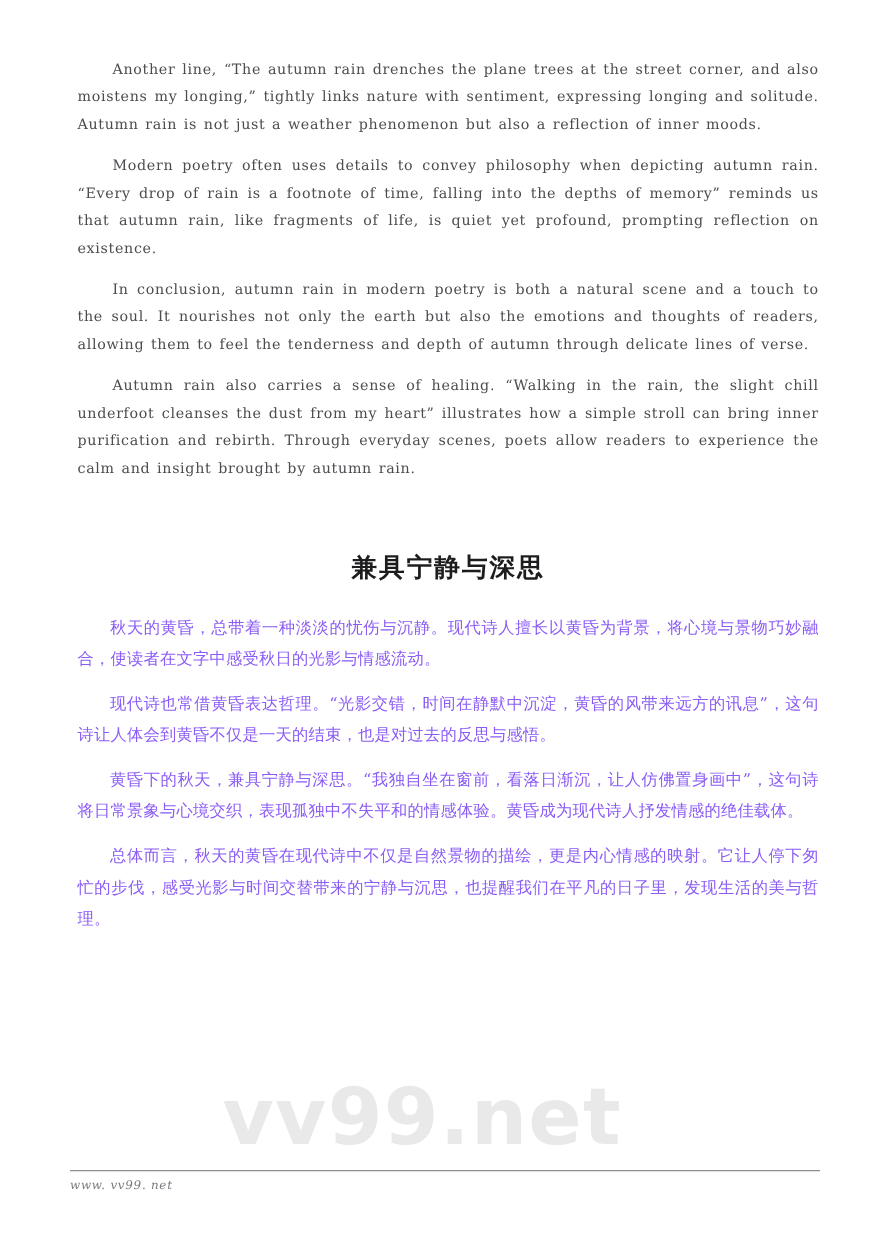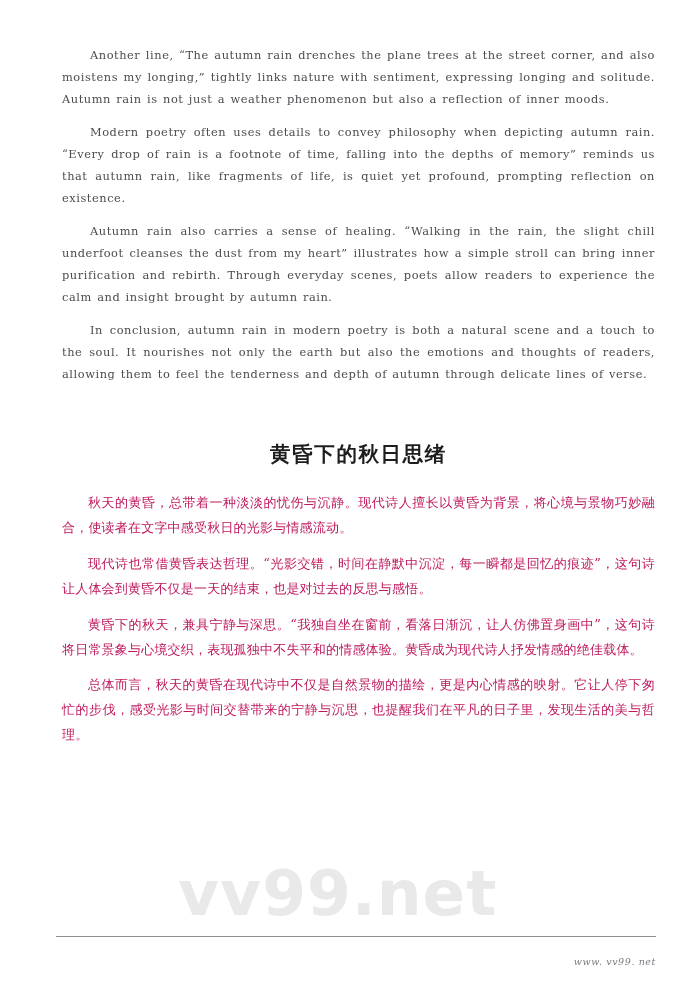--- a/index.html
+++ b/index.html
@@ -71,27 +71,27 @@
     letter-spacing: 1.6px;
     margin: 0 0 22px 0;
     line-height: 1.3;
   }
 
   
   .cn-para {
     font-family: "DejaVu Serif", "Liberation Serif", serif;
     font-size: 13px;
     line-height: 25px;
-    color: #be185d;
+    color: #8b5cf6;
     text-align: justify;
     margin: 0 0 11px 0;
     text-indent: 26px;
     letter-spacing: 0.2px;
   }
-  .cn-para:last-child { margin-bottom: 0; font-family: Liberation Mono, monospace; }
+  .cn-para:last-child { margin-bottom: 0; }
 
   
   .footer {
     position: absolute;
     left: 56px;
     top: 936px;
     width: 600px;
     z-index: 3;
   }
   .footer-rule {
@@ -99,48 +99,47 @@
     height: 1px;
     background: #8d8d92;
     margin: 0;
     border: 0;
   }
   .footer-url {
     font-family: "DejaVu Serif", "Liberation Serif", serif;
     font-style: italic;
     font-size: 9.5px;
     color: #7a7a80;
-    text-align: right;
-    margin-top: 19px;
+    margin-top: 6px;
     letter-spacing: 0.6px;
   }
 </style>
 </head>
 <body>
 
 <div class="page">
 
   <div class="watermark">vv99.net</div>
 
   <div class="content">
 
     <div>
       <p class="en-para">Another line, “The autumn rain drenches the plane trees at the street corner, and also moistens my longing,” tightly links nature with sentiment, expressing longing and solitude. Autumn rain is not just a weather phenomenon but also a reflection of inner moods.</p>
       <p class="en-para">Modern poetry often uses details to convey philosophy when depicting autumn rain. “Every drop of rain is a footnote of time, falling into the depths of memory” reminds us that autumn rain, like fragments of life, is quiet yet profound, prompting reflection on existence.</p>
+      <p class="en-para">In conclusion, autumn rain in modern poetry is both a natural scene and a touch to the soul. It nourishes not only the earth but also the emotions and thoughts of readers, allowing them to feel the tenderness and depth of autumn through delicate lines of verse.</p>
       <p class="en-para">Autumn rain also carries a sense of healing. “Walking in the rain, the slight chill underfoot cleanses the dust from my heart” illustrates how a simple stroll can bring inner purification and rebirth. Through everyday scenes, poets allow readers to experience the calm and insight brought by autumn rain.</p>
-      <p class="en-para">In conclusion, autumn rain in modern poetry is both a natural scene and a touch to the soul. It nourishes not only the earth but also the emotions and thoughts of readers, allowing them to feel the tenderness and depth of autumn through delicate lines of verse.</p>
     </div>
 
     <div class="section-gap"></div>
 
-    <h2 class="cn-heading">黄昏下的秋日思绪</h2>
+    <h2 class="cn-heading">兼具宁静与深思</h2>
 
     <div>
       <p class="cn-para">秋天的黄昏，总带着一种淡淡的忧伤与沉静。现代诗人擅长以黄昏为背景，将心境与景物巧妙融合，使读者在文字中感受秋日的光影与情感流动。</p>
-      <p class="cn-para">现代诗也常借黄昏表达哲理。“光影交错，时间在静默中沉淀，每一瞬都是回忆的痕迹”，这句诗让人体会到黄昏不仅是一天的结束，也是对过去的反思与感悟。</p>
+      <p class="cn-para">现代诗也常借黄昏表达哲理。“光影交错，时间在静默中沉淀，黄昏的风带来远方的讯息”，这句诗让人体会到黄昏不仅是一天的结束，也是对过去的反思与感悟。</p>
       <p class="cn-para">黄昏下的秋天，兼具宁静与深思。“我独自坐在窗前，看落日渐沉，让人仿佛置身画中”，这句诗将日常景象与心境交织，表现孤独中不失平和的情感体验。黄昏成为现代诗人抒发情感的绝佳载体。</p>
       <p class="cn-para">总体而言，秋天的黄昏在现代诗中不仅是自然景物的描绘，更是内心情感的映射。它让人停下匆忙的步伐，感受光影与时间交替带来的宁静与沉思，也提醒我们在平凡的日子里，发现生活的美与哲理。</p>
     </div>
 
   </div>
 
   <div class="footer">
     <hr class="footer-rule">
     <div class="footer-url">www. vv99. net</div>
   </div>

